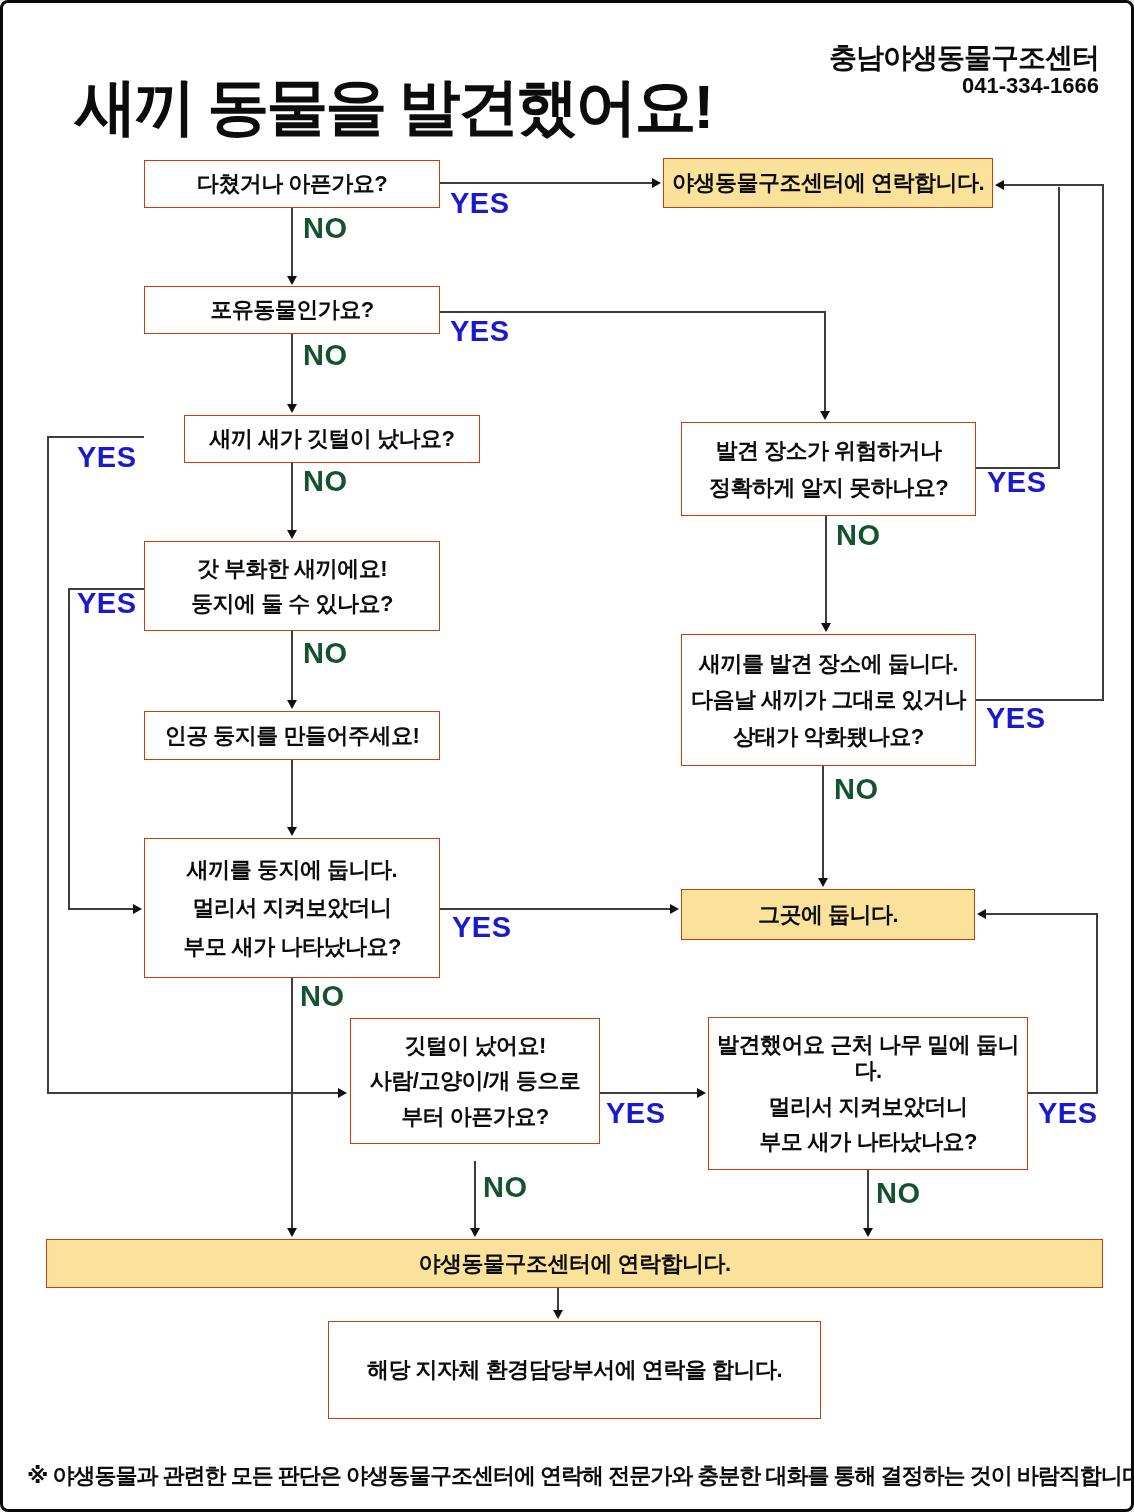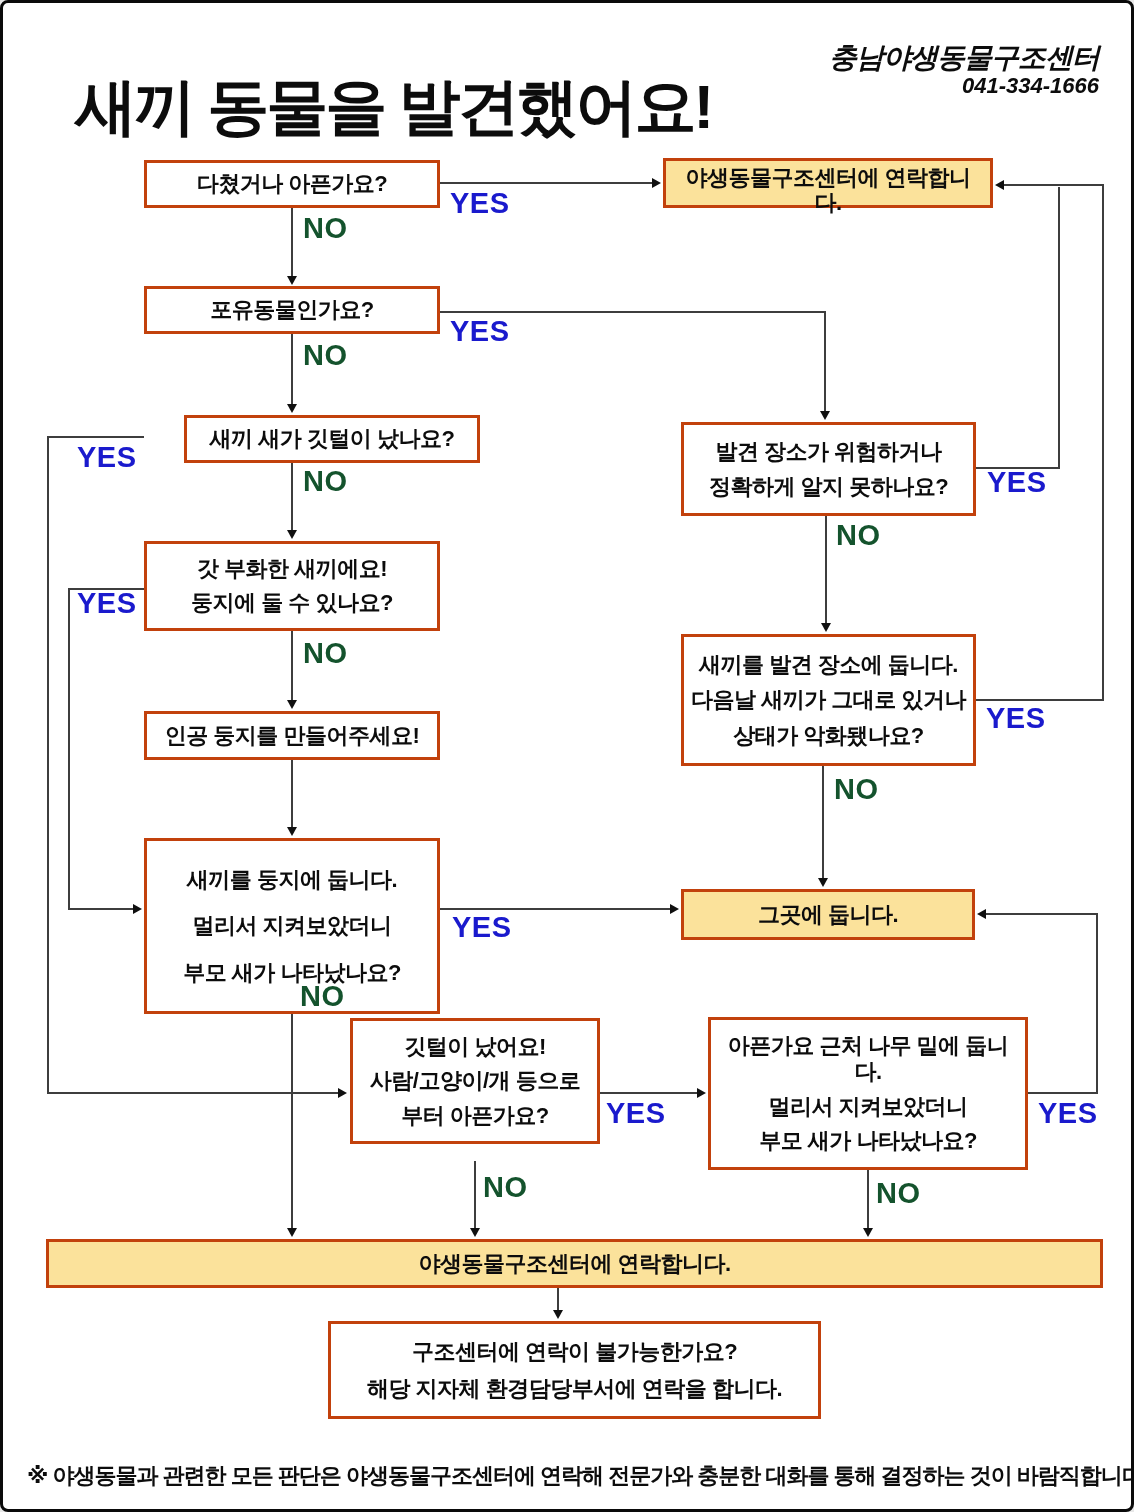--- a/index.html
+++ b/index.html
@@ -16,29 +16,29 @@
     color:#0c0c0c;
   }
   .title{
     position:absolute;left:72px;top:24px;
     font-size:62px;font-weight:900;letter-spacing:-3px;
     white-space:nowrap;
     margin-top:38px;
   }
   .org-block{
     position:absolute;right:32px;top:40px;
-    text-align:right;font-weight:900;line-height:1.1;font-style:italic;
+    text-align:right;font-weight:900;line-height:1.1;
   }
   .org-name{font-size:28px;letter-spacing:-1px;}
   .org-phone{font-size:22px;letter-spacing:0px;}
   svg.wires{position:absolute;left:0;top:0;width:1134px;height:1512px;pointer-events:none;}
   .box{
     position:absolute;
     background:#ffffff;
-    border:3px solid #c2410c;
+    border:1px solid #c2410c;
     display:flex;flex-direction:column;
     align-items:center;justify-content:space-evenly;
     text-align:center;
     font-size:22px;font-weight:700;letter-spacing:-0.5px;
     line-height:1.15;
     padding:4px 6px;
   }
   .box.hl{background:#FBE29B;}
   .yn{
     position:absolute;
@@ -123,48 +123,47 @@
   <div class="box" style="left:678px;top:631px;width:295px;height:132px;">
     <span>새끼를 발견 장소에 둡니다.</span>
     <span>다음날 새끼가 그대로 있거나</span>
     <span>상태가 악화됐나요?</span>
   </div>
 
   <div class="box" style="left:141px;top:708px;width:296px;height:49px;">
     <span>인공 둥지를 만들어주세요!</span>
   </div>
 
-  <div class="box" style="left:141px;top:835px;width:296px;height:176px;">
+  <div class="box" style="left:141px;top:835px;width:296px;height:140px;">
     <span>새끼를 둥지에 둡니다.</span>
     <span>멀리서 지켜보았더니</span>
     <span>부모 새가 나타났나요?</span>
   </div>
 
   <div class="box hl" style="left:678px;top:886px;width:294px;height:51px;">
     <span>그곳에 둡니다.</span>
   </div>
 
   <div class="box" style="left:347px;top:1015px;width:250px;height:126px;">
     <span>깃털이 났어요!</span>
     <span>사람/고양이/개  등으로</span>
     <span>부터 아픈가요?</span>
   </div>
 
   <div class="box" style="left:705px;top:1014px;width:320px;height:153px;">
-    <span>아픈가요 근처 나무 밑에 둡니다.</span>
+    <span>발견했어요 근처 나무 밑에 둡니다.</span>
     <span>멀리서 지켜보았더니</span>
     <span>부모 새가 나타났나요?</span>
   </div>
 
   <div class="box hl" style="left:43px;top:1236px;width:1057px;height:49px;">
     <span>야생동물구조센터에  연락합니다.</span>
   </div>
 
   <div class="box" style="left:325px;top:1318px;width:493px;height:98px;">
-    <span>구조센터에 연락이 불가능한가요?</span>
     <span>해당 지자체 환경담당부서에 연락을 합니다.</span>
   </div>
 
   <div class="yn yes" style="left:447px;top:186px;">YES</div>
   <div class="yn no" style="left:300px;top:211px;">NO</div>
   <div class="yn yes" style="left:447px;top:314px;">YES</div>
   <div class="yn no" style="left:300px;top:338px;">NO</div>
   <div class="yn yes" style="left:74px;top:440px;">YES</div>
   <div class="yn no" style="left:300px;top:464px;">NO</div>
   <div class="yn yes" style="left:74px;top:586px;">YES</div>

